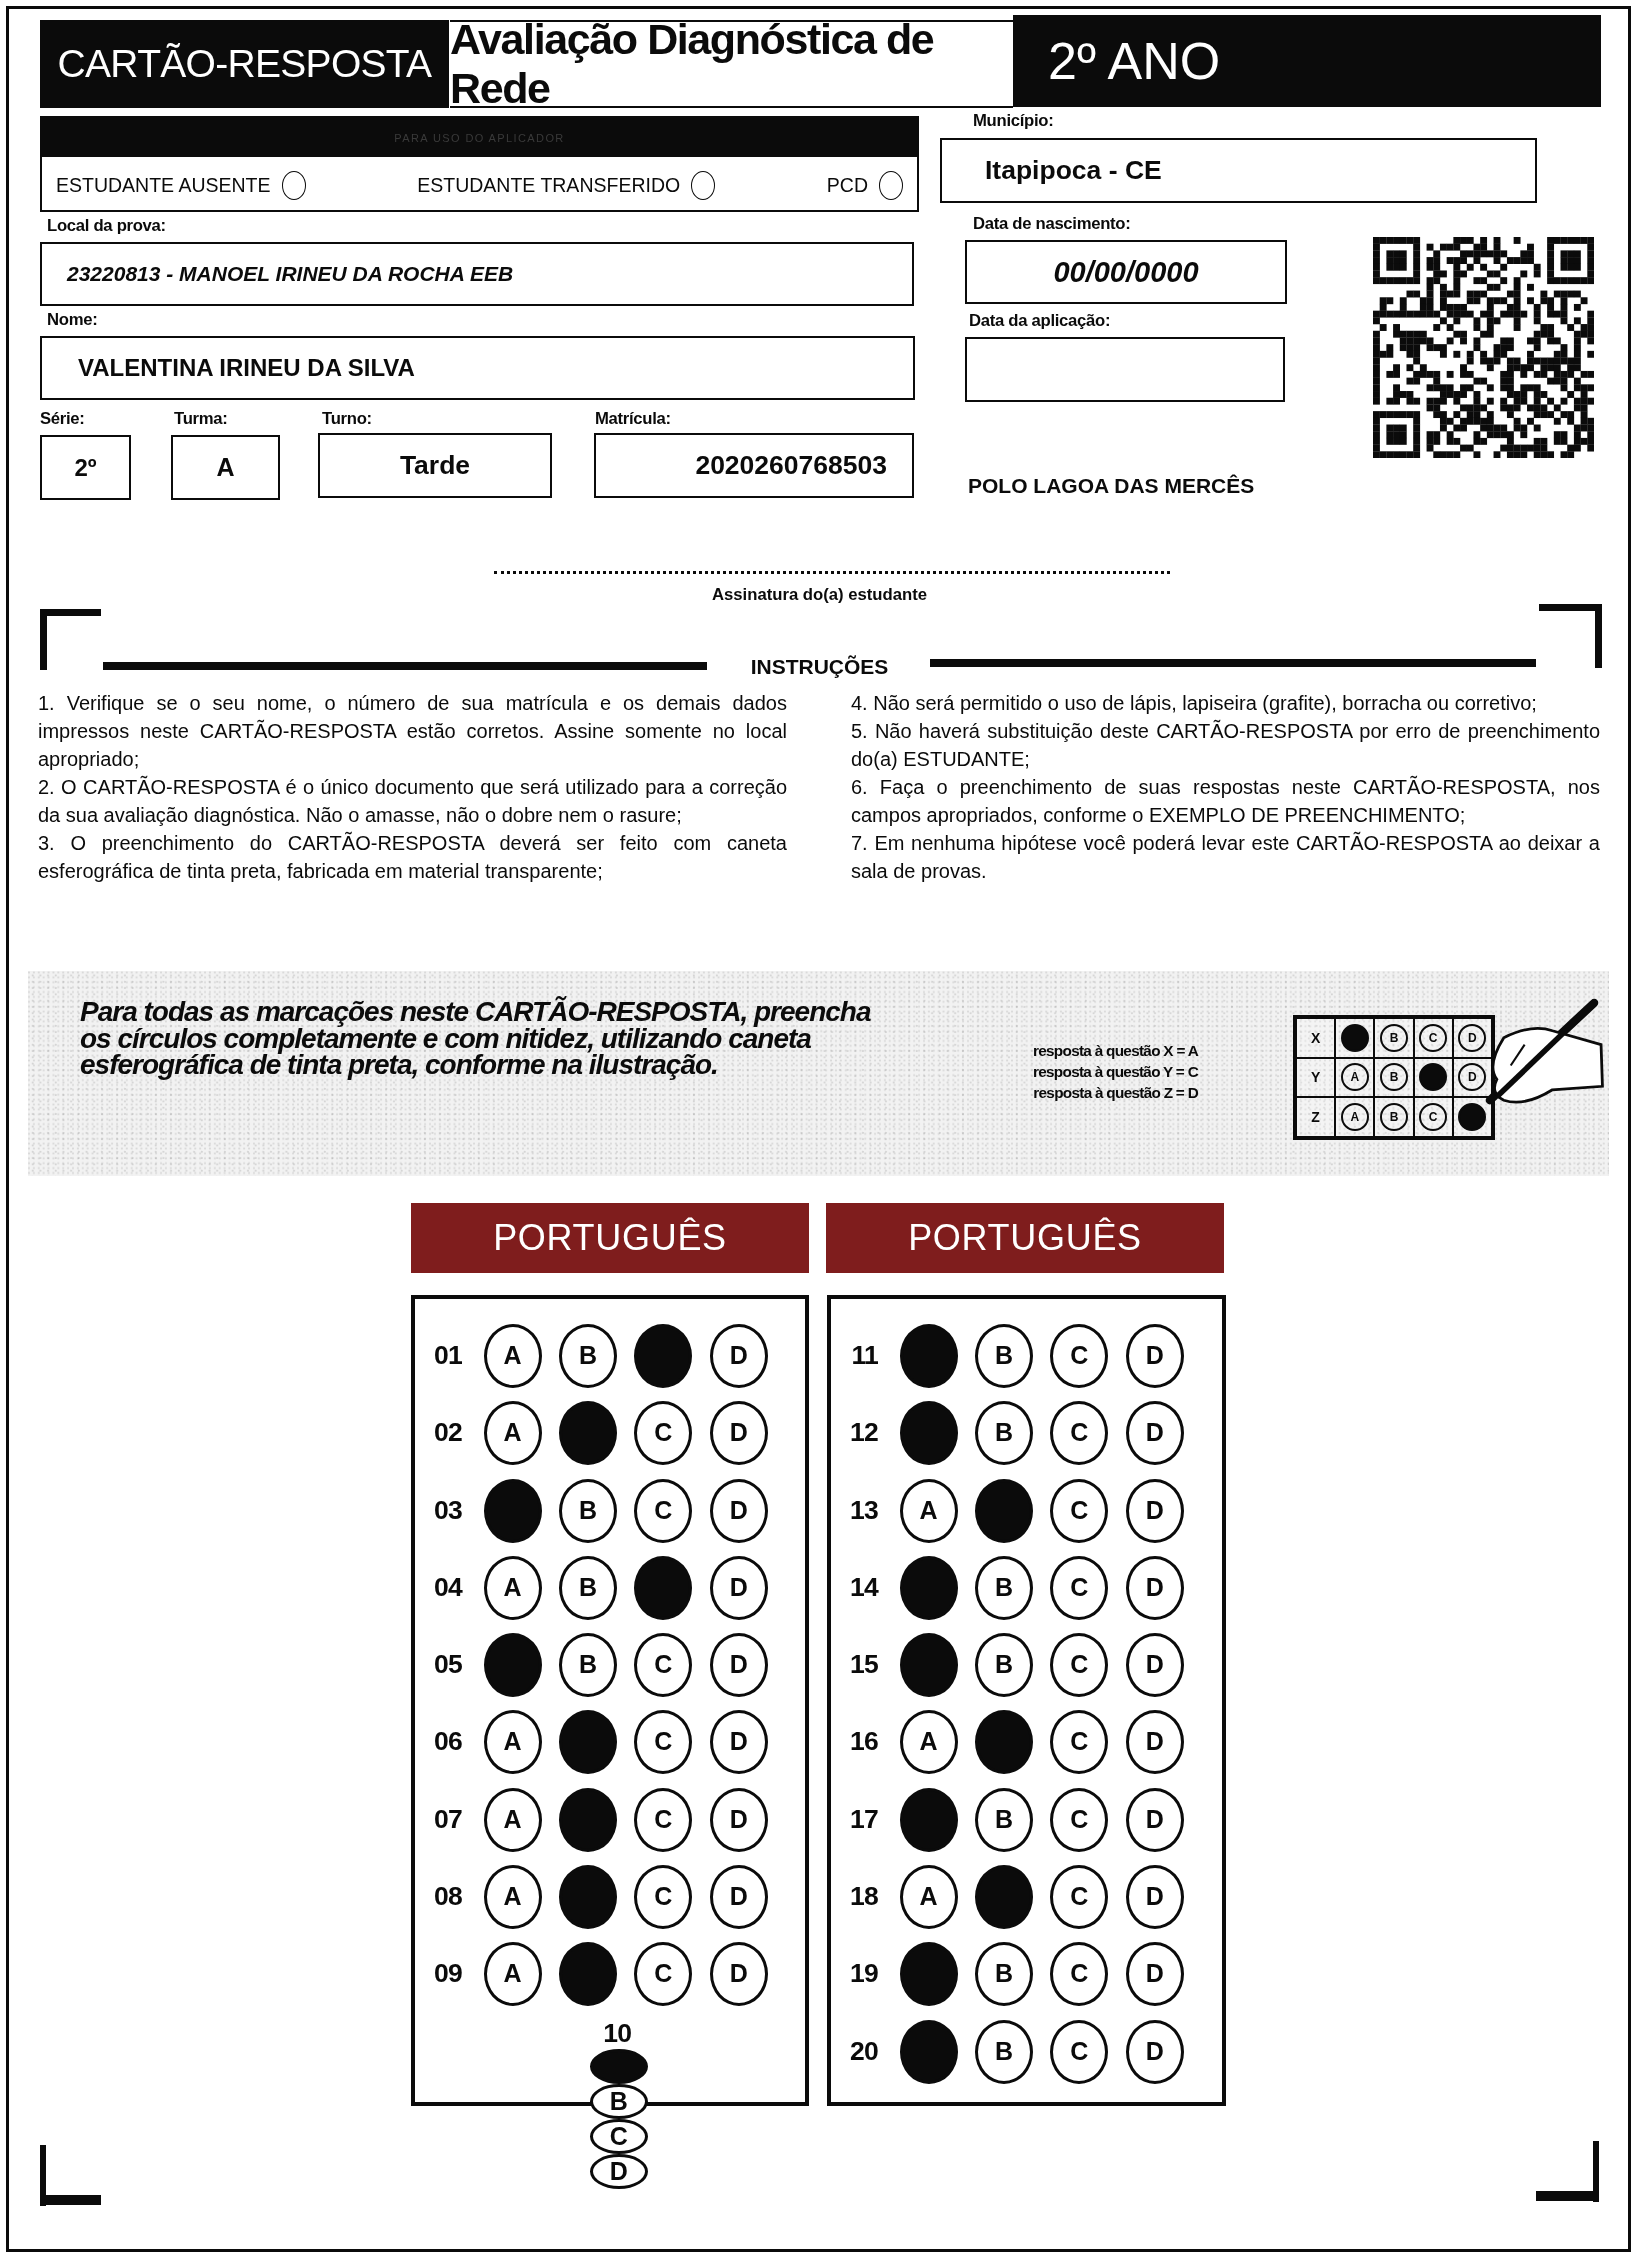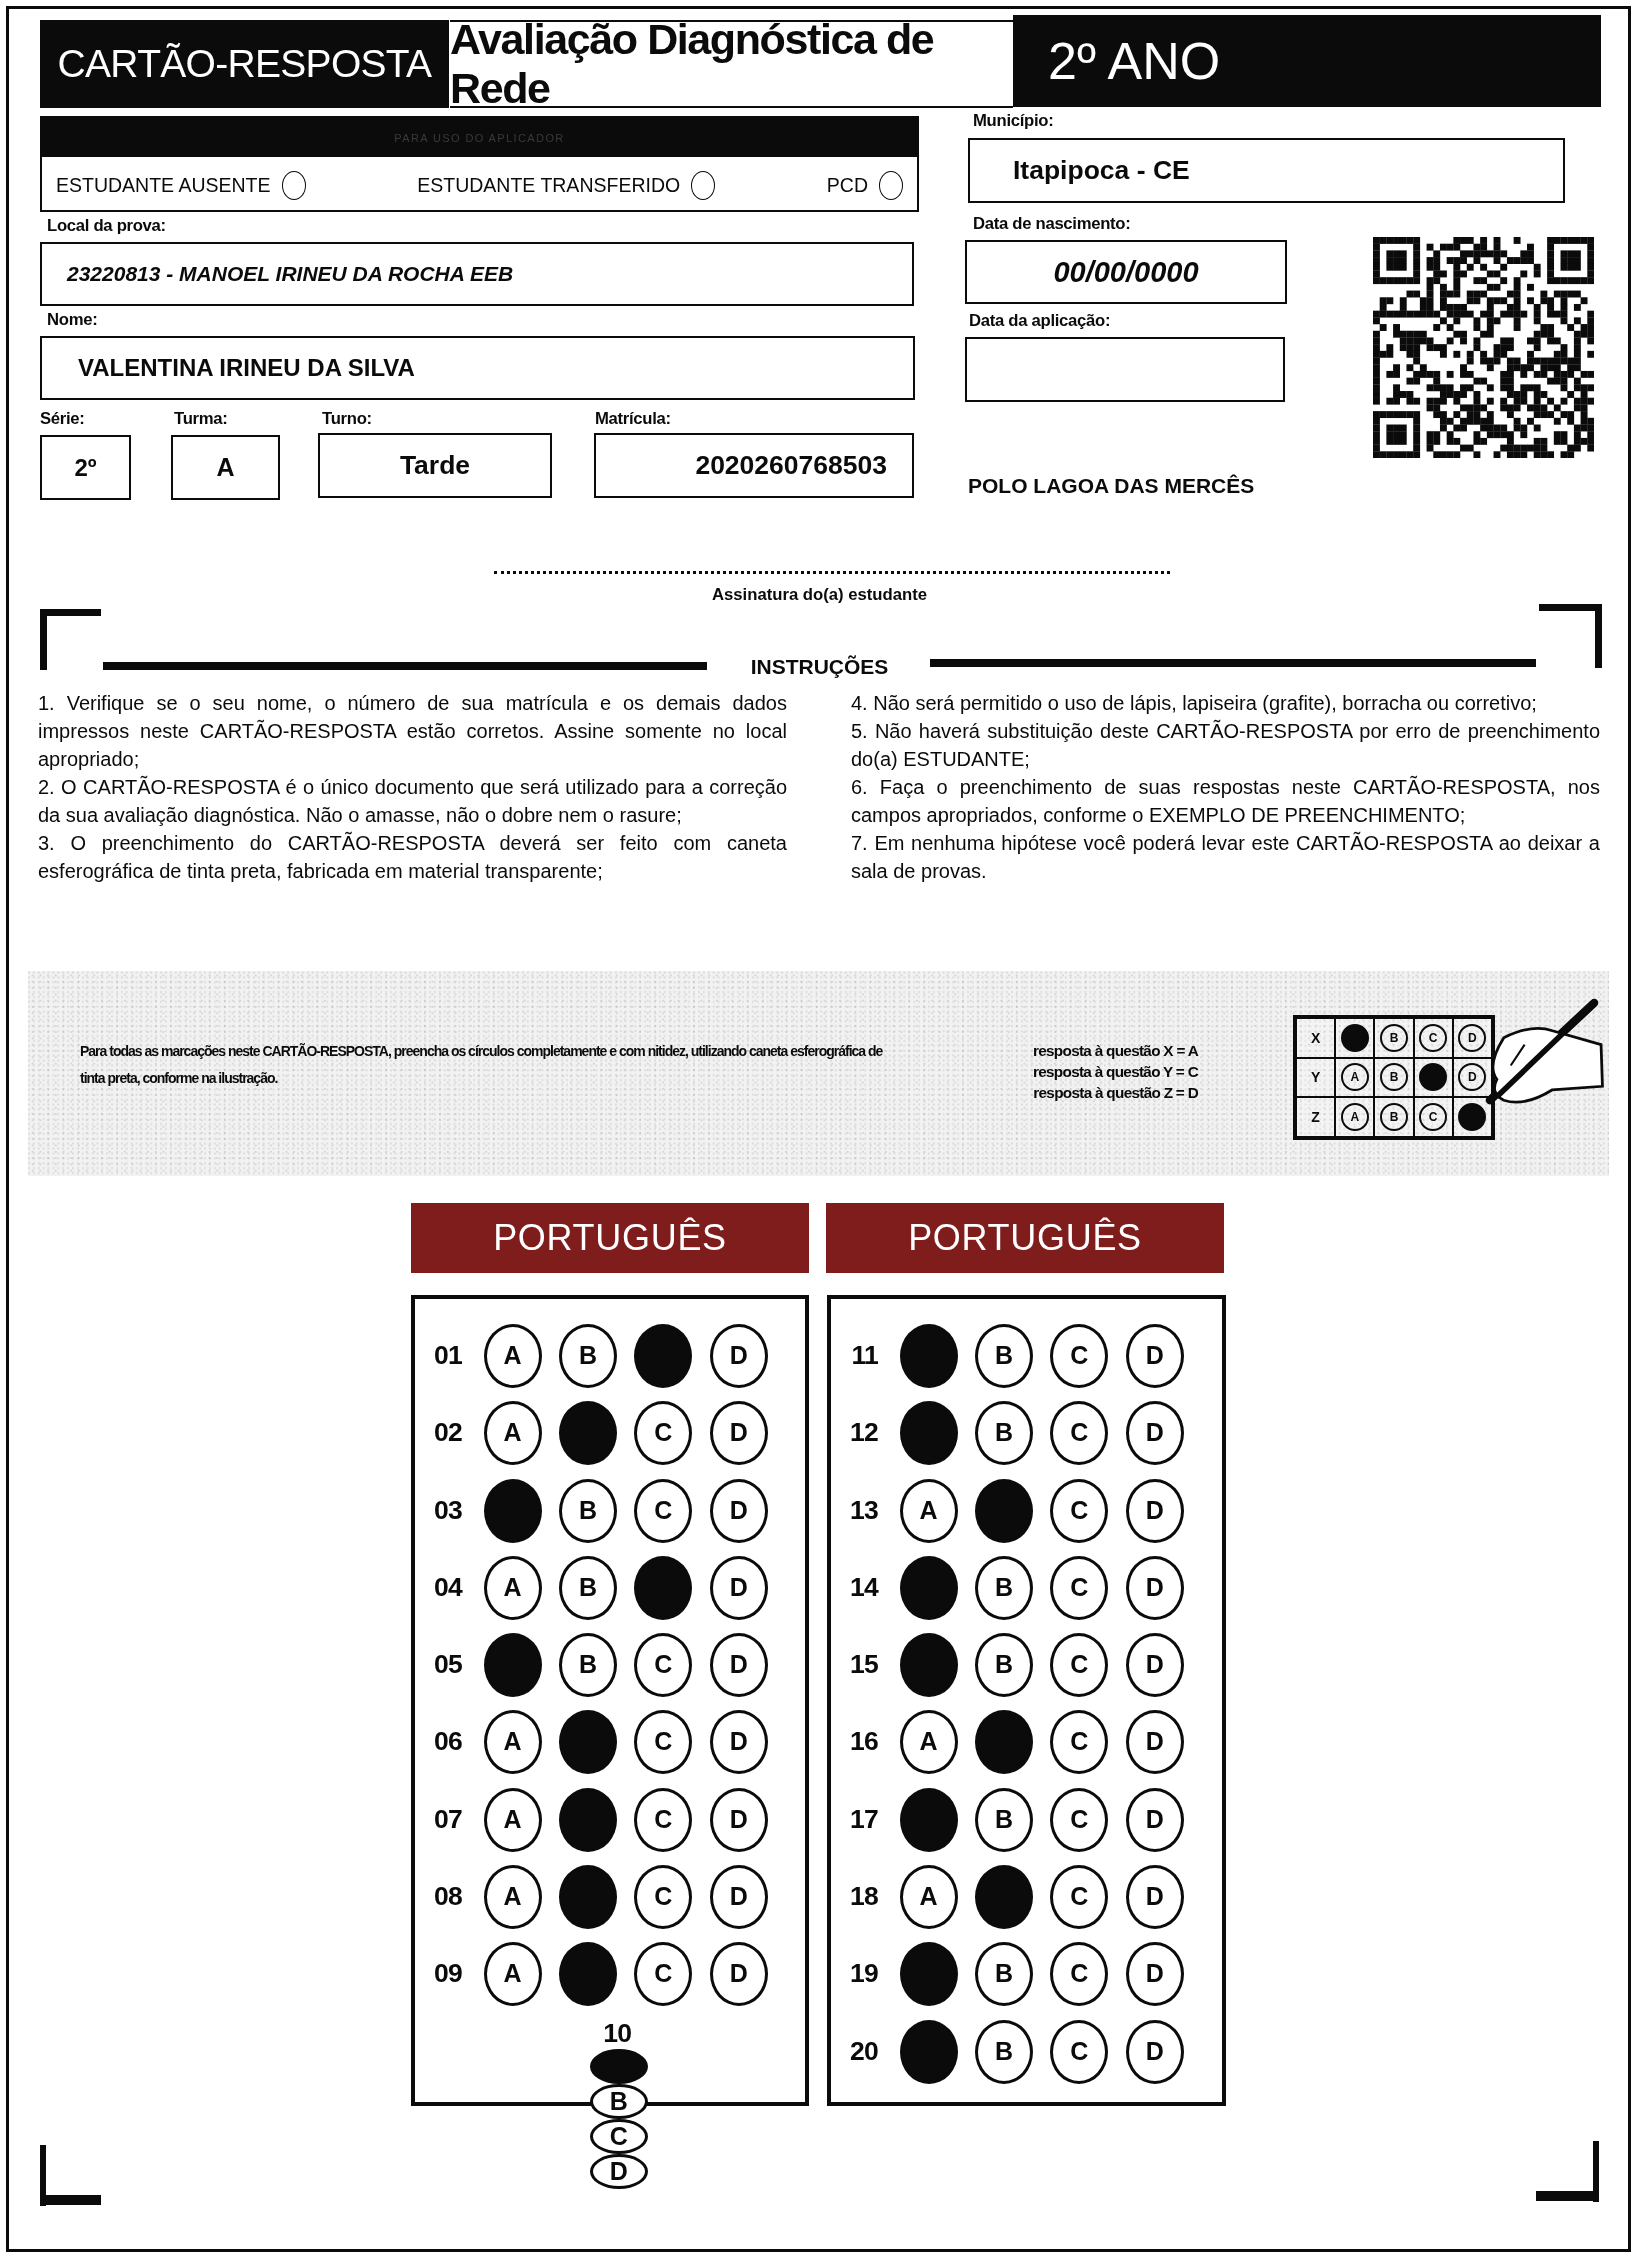--- a/index.html
+++ b/index.html
@@ -34,21 +34,21 @@
   .instr-rule { height:8.4px; background:#0b0b0b; }
   .instr-col { top:689px; width:745px; font-size:20px; line-height:28px; text-align:justify; }
   .instr-col p { margin:0; }
 
   
   .example-band { left:28px; top:971px; width:1581px; height:205px;
     background:
       radial-gradient(circle at 20% 30%, rgba(0,0,0,0.10) 0 0.7px, transparent 1.4px) 0 0/4.9px 4.9px,
       radial-gradient(circle at 60% 70%, rgba(0,0,0,0.12) 0 0.7px, transparent 1.4px) 0 0/7.7px 6.3px,
       #f2f2f2; }
-  .example-text { left:80px; top:1038px; width:822px; font-size:14px; font-weight:bold; line-height:26.5px; letter-spacing:-1px; }
+  .example-text { left:80px; top:999px; width:822px; font-size:28px; font-weight:bold; line-height:26.5px; letter-spacing:-1px;font-style:italic; }
   .example-legend { left:1033px; top:1040px; font-size:15.3px; font-weight:bold; line-height:21px; text-align:right; letter-spacing:-0.7px; }
   .ex-grid { left:1293px; top:1015px; width:202px; height:125px; border:3.5px solid #0b0b0b; box-sizing:border-box; display:grid; grid-template-columns:repeat(5,1fr); grid-template-rows:repeat(3,1fr); background:rgba(255,255,255,0.2); }
   .ex-cell { border:1.4px solid #0b0b0b; display:flex; align-items:center; justify-content:center; font-size:14px; font-weight:bold; }
   .ex-bub { width:28px; height:28px; border:2.8px solid #0b0b0b; border-radius:50%; box-sizing:border-box; display:flex; align-items:center; justify-content:center; font-size:12px; font-weight:bold; }
   .ex-bub.filled { background:#0b0b0b; color:transparent; }
   .hand { left:1476px; top:996px; width:132px; height:132px; }
 
   
   .subj-hdr { top:1203px; height:70px; background:#7f1d1d; color:#fff; display:flex; align-items:center; justify-content:center; font-size:36px; letter-spacing:0.7px; }
   .ans-panel { top:1295px; height:811px; border:4.2px solid #0b0b0b; box-sizing:border-box; background:#fff; }
@@ -107,21 +107,21 @@
     <span>A</span>
   </div>
 <div class="abs field" style="left:318px;top:433px;width:234px;height:65px;justify-content:center;font-size:26.5px;font-weight:bold;">
     <span>Tarde</span>
   </div>
 <div class="abs field" style="left:594px;top:433px;width:320px;height:65px;justify-content:flex-end;padding-right:25px;font-size:26.5px;font-weight:bold;">
     <span>2020260768503</span>
   </div>
 
 <div class="abs lbl" style="left:973px;top:111px;">Município:</div>
-<div class="abs field" style="left:968px;top:138px;width:597px;height:65px;padding-left:43px;font-size:26.5px;font-weight:bold;">
+<div class="abs field" style="left:940px;top:138px;width:597px;height:65px;padding-left:43px;font-size:26.5px;font-weight:bold;">
     <span>Itapipoca - CE</span>
   </div>
 
 <div class="abs lbl" style="left:973px;top:214px;">Data de nascimento:</div>
 <div class="abs field" style="left:965px;top:240px;width:322px;height:64px;justify-content:center;font-size:29px;font-weight:bold;font-style:italic;">
     <span>00/00/0000</span>
   </div>
 
 <div class="abs lbl" style="left:969px;top:311px;">Data da aplicação:</div>
 <div class="abs field" style="left:965px;top:337px;width:320px;height:65px;justify-content:center;font-size:26.5px;font-weight:bold;">

